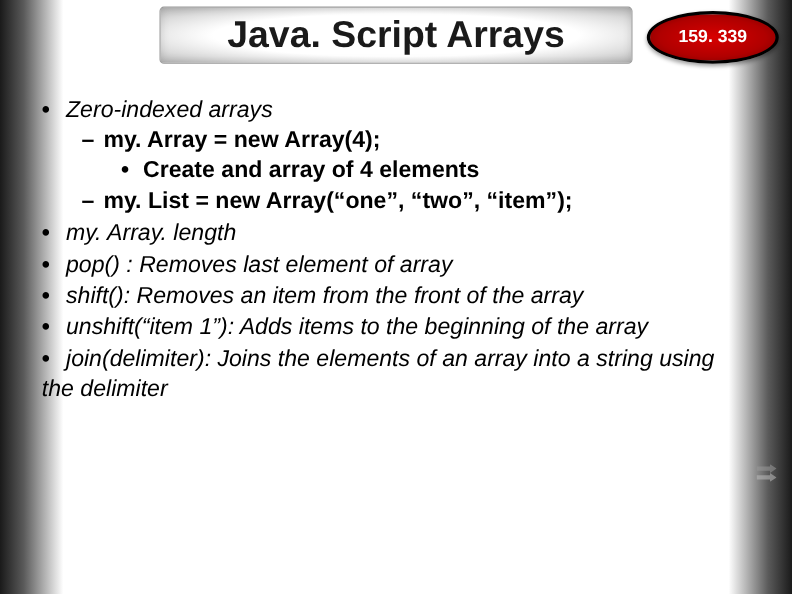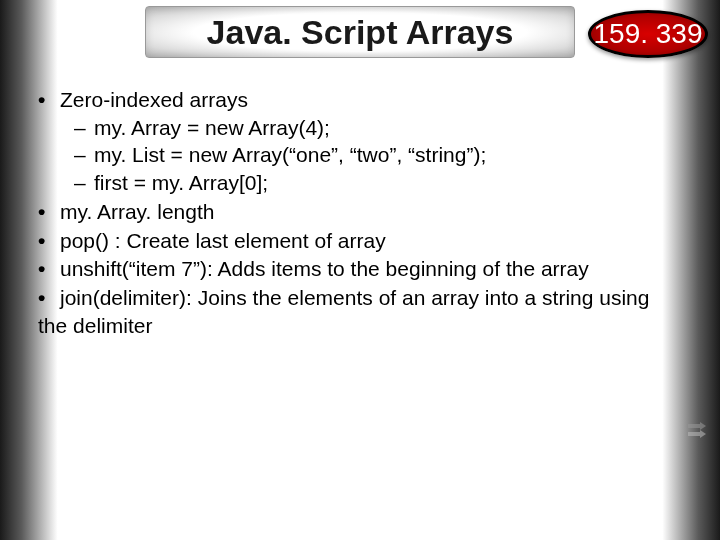--- a/index.html
+++ b/index.html
@@ -47,37 +47,37 @@
     top: 10px;
     width: 120px;
     height: 48px;
     background: radial-gradient(ellipse at center, #d80000 0%, #b00000 60%, #700000 100%);
     border: 3px solid #000;
     border-radius: 50% / 50%;
     display: flex;
     align-items: center;
     justify-content: center;
     color: #fff;
-    font-weight: normal;
-    font-size: 28px;
+    font-weight: bold;
+    font-size: 16px;
     box-shadow: 0 2px 4px rgba(0,0,0,0.4);
   }
   .content {
     padding: 14px 38px 0 38px;
     font-size: 21px;
     line-height: 1.32;
     color: #000;
   }
   ul { list-style: none; }
   .b1 { padding-left: 0; }
   .b1 > li::before { content: "•"; display: inline-block; width: 22px; font-weight: bold; }
   .b1 > li { padding-left: 0; text-indent: 0; margin-bottom: 1px; }
-  .b1 > li > .txt { display: inline; }
+  .b1 > li > .txt { display: inline; font-style: italic; }
   .b1 > li > ul, .b2 > li > ul { margin-left: 0; }
-  .b2 { padding-left: 36px; }
+  .b2 { padding-left: 36px; font-weight: bold; }
   .b2 > li::before { content: "–"; display: inline-block; width: 20px; }
   .b3 { padding-left: 36px; }
   .b3 > li::before { content: "•"; display: inline-block; width: 20px; font-weight: bold; }
   .wrap { padding-left: 22px; text-indent: -22px; }
   .nav-icon {
     position: absolute;
     right: 14px;
     bottom: 14px;
     width: 20px;
     height: 16px;
@@ -97,29 +97,32 @@
     <div class="badge">
       <span>159. 339</span>
     </div>
   </div>
 
   <div class="content">
     <ul class="b1">
       <li><span class="txt">Zero-indexed arrays</span>
         <ul class="b2">
           <li><span>my. Array = new Array(4);</span>
+            <ul class="b3">
+              <li><span>Create and array of 4 elements</span></li>
+            </ul>
           </li>
-          <li><span>my. List = new Array(“one”, “two”, “string”);</span></li>
-          <li><span>first = my. Array[0];</span></li>
+          <li><span>my. List = new Array(“one”, “two”, “item”);</span></li>
         </ul>
       </li>
       <li><span class="txt">my. Array. length</span>
       </li>
-      <li><span class="txt">pop()  : Create last element of array</span></li>
-      <li><span class="txt">unshift(“item 7”): Adds items to the beginning of the array</span></li>
+      <li><span class="txt">pop()  : Removes last element of array</span></li>
+      <li><span class="txt">shift(): Removes an item from the front of the array</span></li>
+      <li><span class="txt">unshift(“item 1”): Adds items to the beginning of the array</span></li>
       <li class="wrap"><span class="txt">join(delimiter): Joins the elements of an array into a string using the delimiter</span></li>
     </ul>
   </div>
 
   <div class="nav-icon">
     <svg viewBox="0 0 20 16">
         <polygon points="2,2 14,2 14,0 20,4 14,8 14,6 2,6" fill="#999"></polygon>
         <polygon points="2,10 14,10 14,8 20,12 14,16 14,14 2,14" fill="#bbb"></polygon>
       </svg>
   </div>

